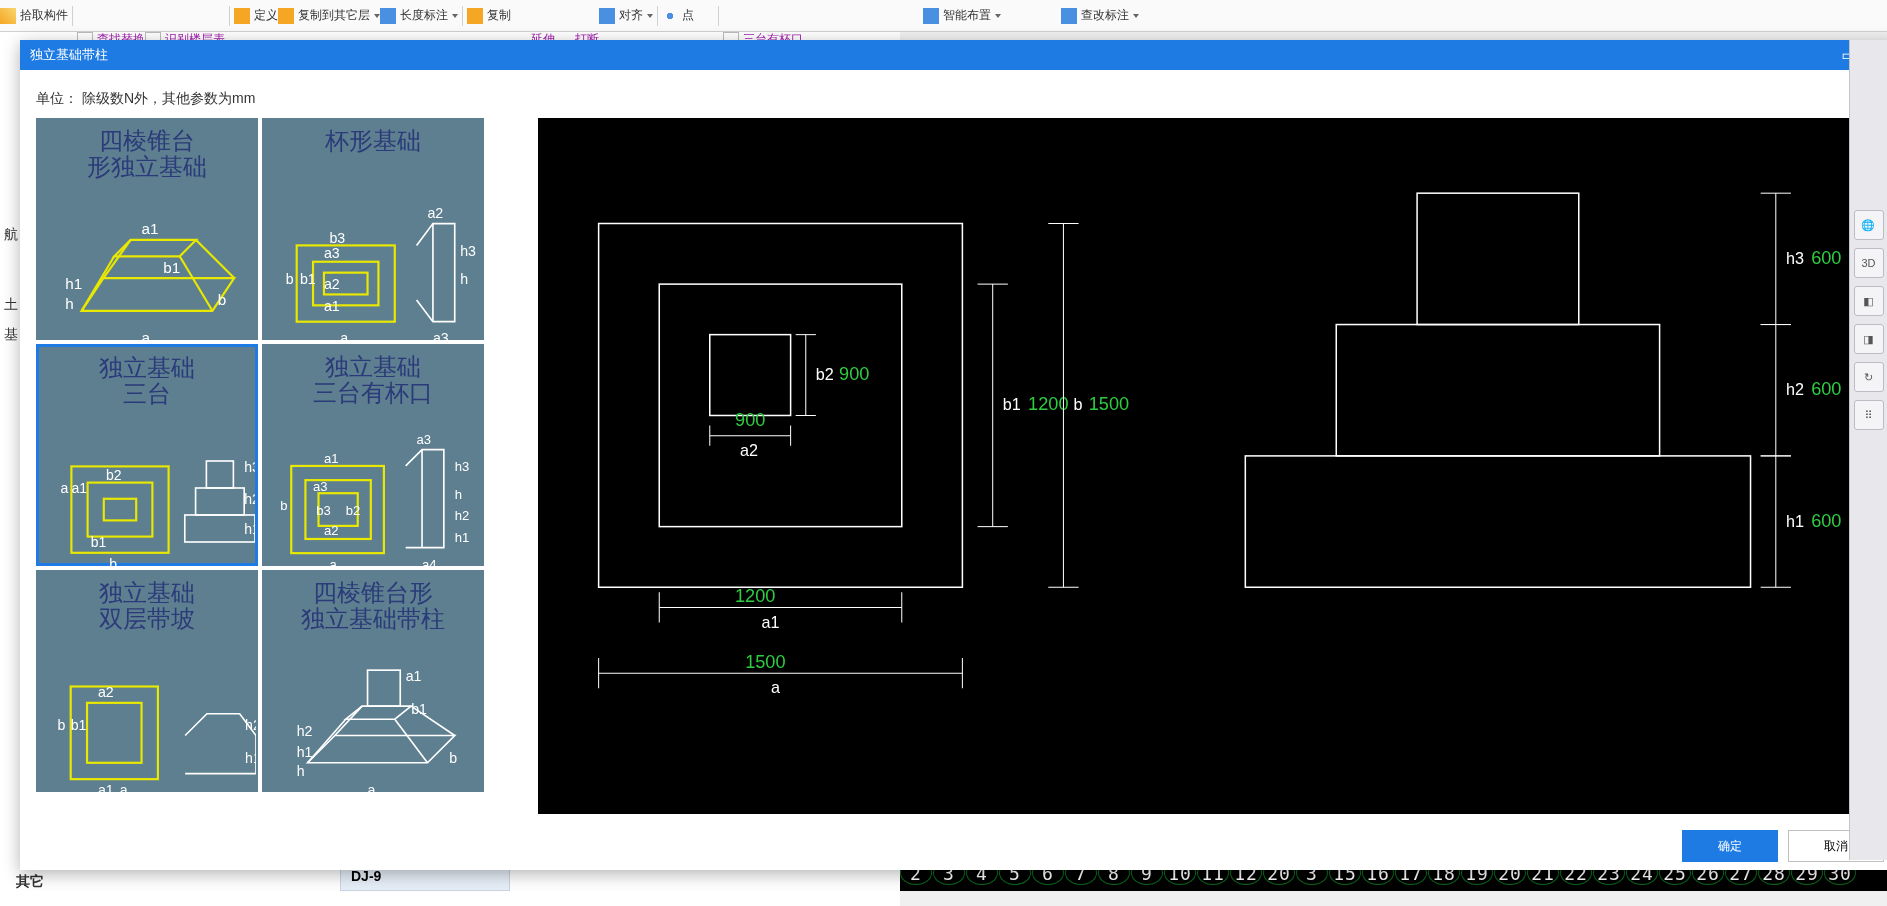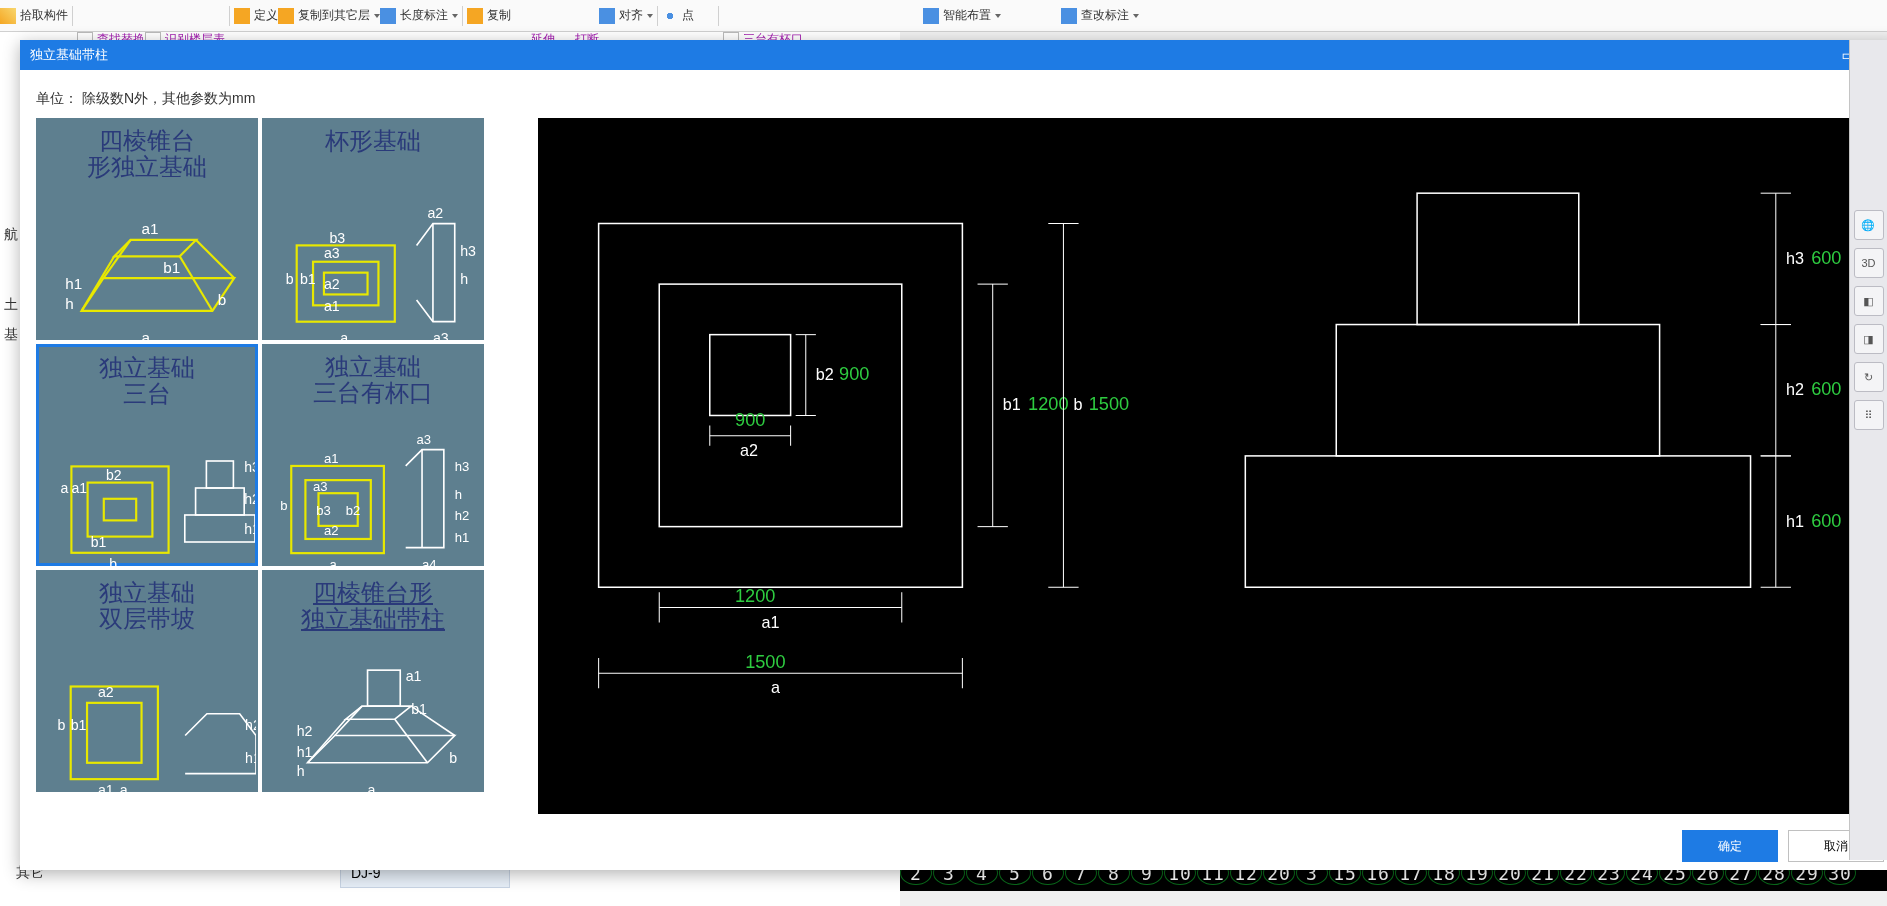--- a/index.html
+++ b/index.html
@@ -72,22 +72,23 @@
     .left-labels div { padding: 6px 4px; }
 
     
     .bottom-row {
       position: absolute;
       left: 0;
       top: 855px;
       width: 900px;
       height: 36px;
       display: flex;
-      align-items: center;
+      align-items: flex-end;
       background: #fff;
+      font-weight: bold;
     }
     .bottom-label {
       padding: 0 16px;
       font-size: 14px;
       color: #333;
     }
     .bottom-cell {
       position: absolute;
       left: 340px;
       width: 170px;
@@ -537,21 +538,21 @@
                     <text x="30" y="90">b1</text>
      <text x="55" y="60">a2</text>
                     <text x="55" y="150">a1</text>
                     <text x="75" y="150">a</text>
      <text x="190" y="90">h2</text>
                     <text x="190" y="120">h1</text>
    </g>
                 </svg></div>
             </div>
             <div class="thumb">
-              <div class="thumb-title" style="white-space: pre-line; text-decoration: underline;">四棱锥台形
+              <div class="thumb-title" style="white-space: pre-line;">四棱锥台形
 独立基础带柱</div>
               <div class="thumb-sketch"><svg viewBox="0 0 200 160">
                   <g stroke="#fff" stroke-width="1.5" fill="none">
      <polygon points="40,120 150,120 175,95 65,95"></polygon>
      <polygon points="75,80 120,80 135,68 90,68"></polygon>
      <line x1="40" y1="120" x2="75" y2="80"></line>
                     <line x1="150" y1="120" x2="120" y2="80"></line>
      <line x1="175" y1="95" x2="135" y2="68"></line>
                     <line x1="65" y1="95" x2="90" y2="68"></line>
      <rect x="95" y="35" width="30" height="33"></rect>

